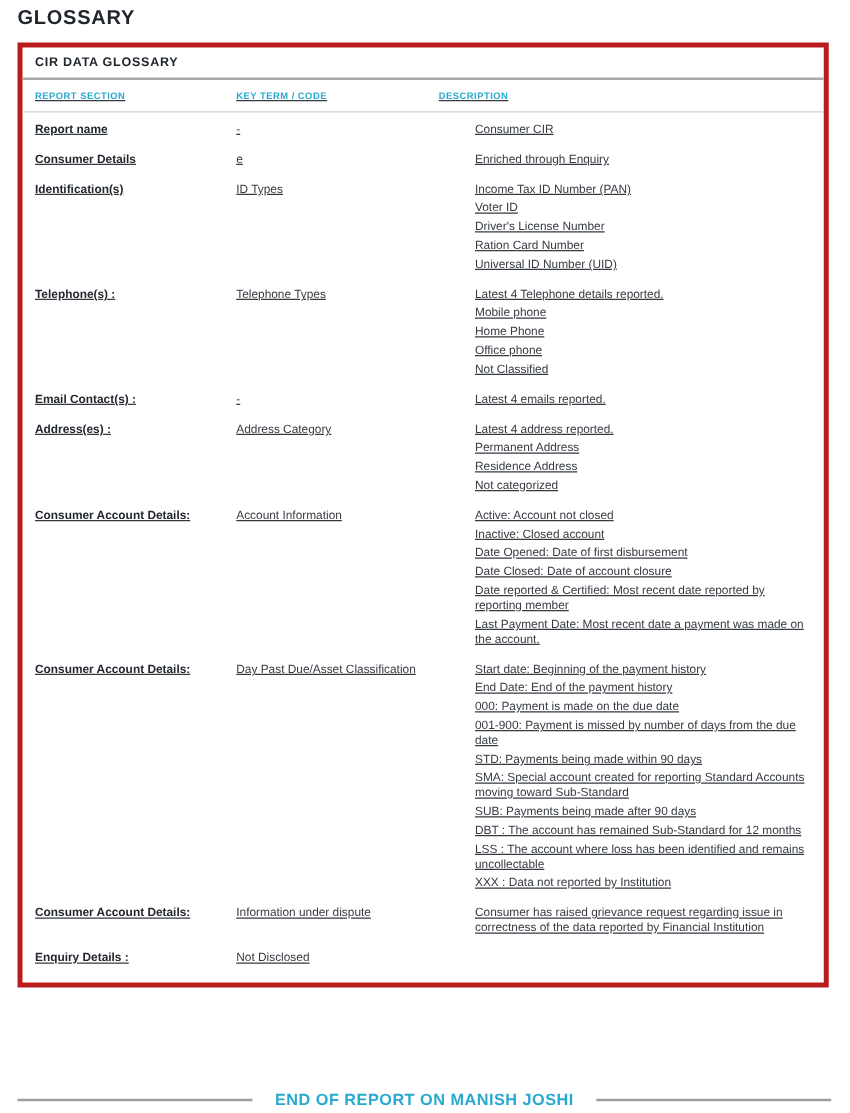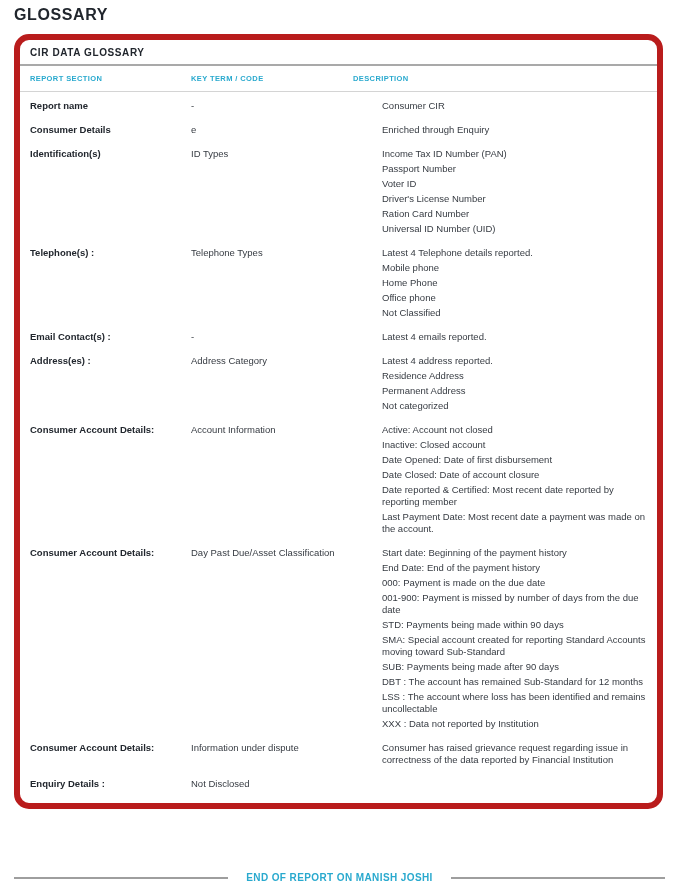--- a/index.html
+++ b/index.html
@@ -14,38 +14,39 @@
   }
   .page-title {
     margin: 6px 0 0 14px;
     font-size: 16px;
     font-weight: bold;
     letter-spacing: 0.6px;
     color: #21262d;
   }
   .glossary-box {
     margin: 10px 17px 0 14px;
-    border: 6px solid #b91c1c;
-    border-radius: 15px;
+    border: 4px solid #b91c1c;
+    border-radius: 0;
     overflow: hidden;
     background: #ffffff;
   }
   .box-title {
     padding: 7px 10px 6px 10px;
     font-size: 10px;
     font-weight: bold;
     letter-spacing: 0.6px;
     color: #21262d;
   }
   .divider-strong { border-top: 2px solid #a9a9a9; }
   .divider-light  { border-top: 1px solid #d4d4d4; }
   .col-grid {
     display: grid;
     grid-template-columns: 161px 162px 1fr;
     align-items: start;
+    text-decoration: underline;
   }
   .header-row {
     padding: 8px 6px 8px 10px;
   }
   .header-row .col-head {
     font-size: 7.5px;
     font-weight: bold;
     letter-spacing: 0.4px;
     color: #29a9ce;
   }
@@ -80,21 +81,21 @@
     top: 872px;
     display: flex;
     align-items: center;
   }
   .footer-rule {
     flex: 1;
     border-top: 2px solid #9e9e9e;
   }
   .footer-text {
     padding: 0 18px;
-    font-size: 10px;
+    font-size: 13px;
     font-weight: bold;
     letter-spacing: 0.4px;
     color: #29a9ce;
     white-space: nowrap;
   }
 </style>
 </head>
 <body>
 
 <h1 class="page-title">GLOSSARY</h1>
@@ -121,21 +122,20 @@
         <div class="cell-keyterm">e</div>
         <div class="cell-desc">
           <div class="desc-line">Enriched through Enquiry</div>
         </div>
       </div>
       <div class="col-grid glossary-row">
         <div class="cell-section">Identification(s)</div>
         <div class="cell-keyterm">ID Types</div>
         <div class="cell-desc">
           <div class="desc-line">Income Tax ID Number (PAN)</div>
-          <div class="desc-line">Passport Number</div>
           <div class="desc-line">Voter ID</div>
           <div class="desc-line">Driver's License Number</div>
           <div class="desc-line">Ration Card Number</div>
           <div class="desc-line">Universal ID Number (UID)</div>
         </div>
       </div>
       <div class="col-grid glossary-row">
         <div class="cell-section">Telephone(s) :</div>
         <div class="cell-keyterm">Telephone Types</div>
         <div class="cell-desc">
@@ -151,22 +151,22 @@
         <div class="cell-keyterm">-</div>
         <div class="cell-desc">
           <div class="desc-line">Latest 4 emails reported.</div>
         </div>
       </div>
       <div class="col-grid glossary-row">
         <div class="cell-section">Address(es) :</div>
         <div class="cell-keyterm">Address Category</div>
         <div class="cell-desc">
           <div class="desc-line">Latest 4 address reported.</div>
+          <div class="desc-line">Permanent Address</div>
           <div class="desc-line">Residence Address</div>
-          <div class="desc-line">Permanent Address</div>
           <div class="desc-line">Not categorized</div>
         </div>
       </div>
       <div class="col-grid glossary-row">
         <div class="cell-section">Consumer Account Details:</div>
         <div class="cell-keyterm">Account Information</div>
         <div class="cell-desc">
           <div class="desc-line">Active: Account not closed</div>
           <div class="desc-line">Inactive: Closed account</div>
           <div class="desc-line">Date Opened: Date of first disbursement</div>

